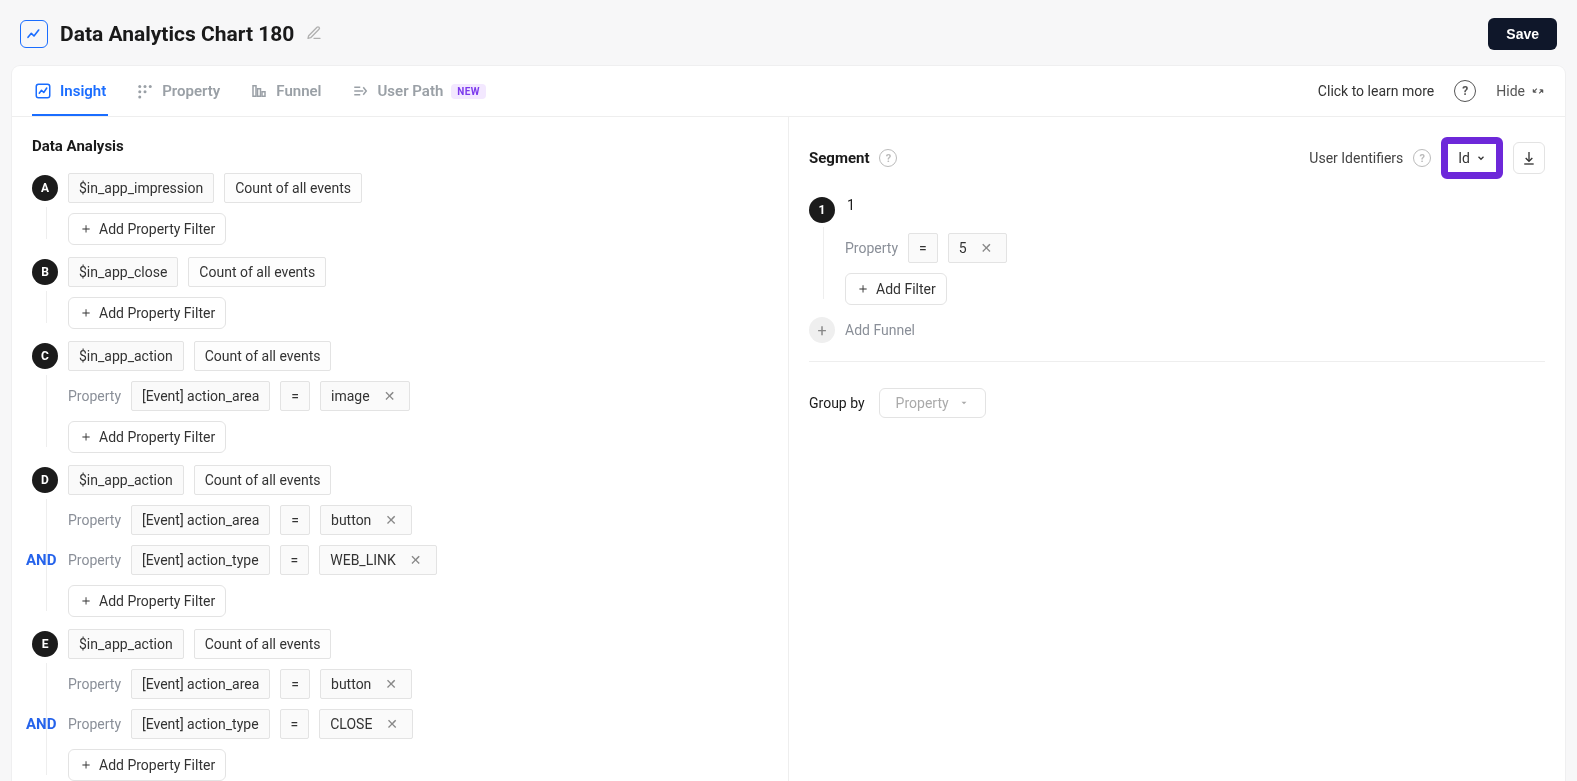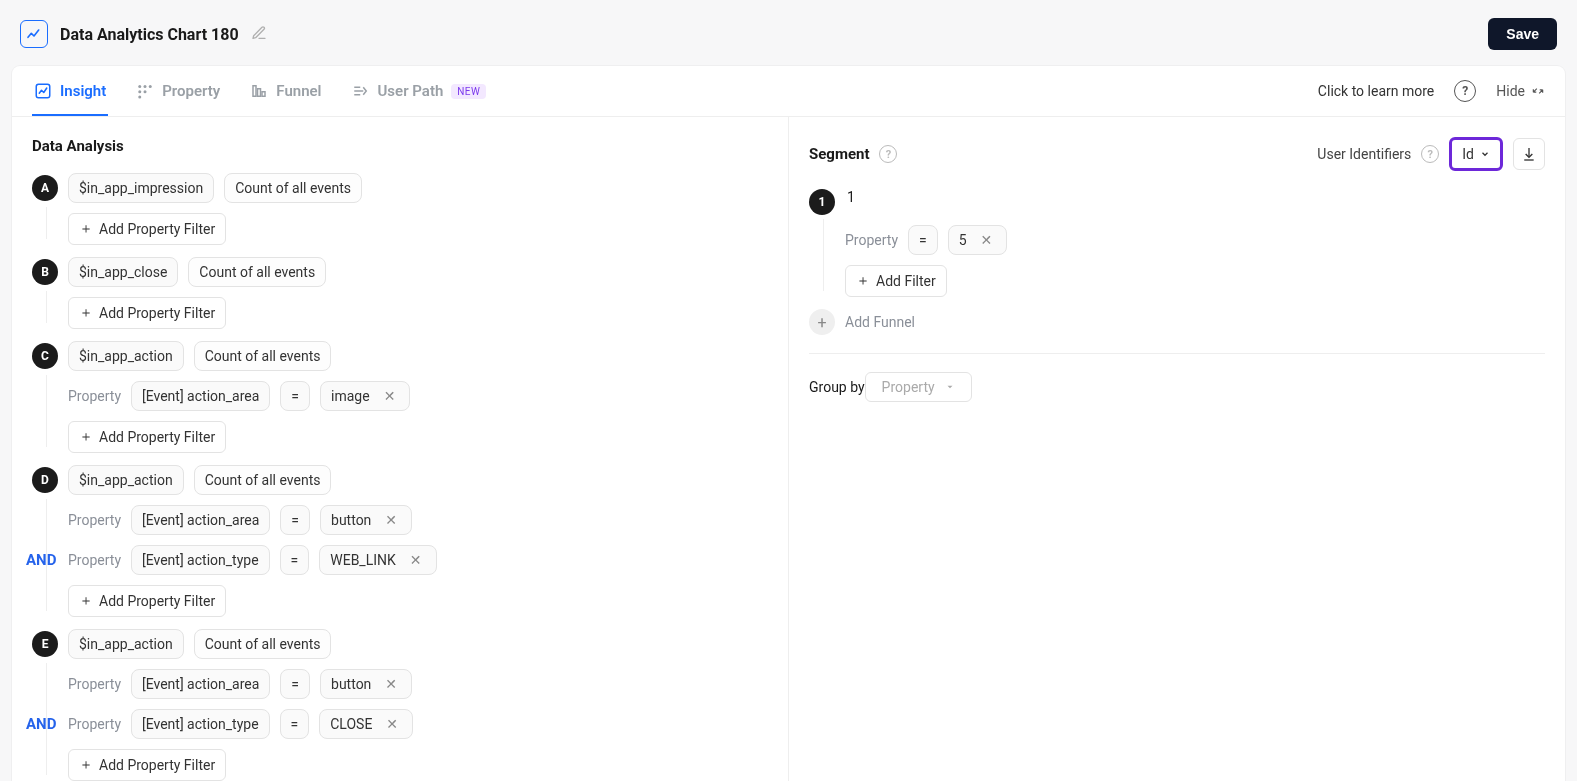--- a/index.html
+++ b/index.html
@@ -1,63 +1,63 @@
 <!DOCTYPE html>
 <html><head>
 <meta charset="utf-8">
 <style>
   * { box-sizing: border-box; margin: 0; padding: 0; }
   body { font-family: -apple-system, BlinkMacSystemFont, "Segoe UI", Roboto, Helvetica, Arial, sans-serif; background: #f7f7f8; color: #1a1a1a; font-size: 14px; }
   .page { padding: 12px; }
   .header { display: flex; align-items: center; justify-content: space-between; padding: 6px 8px 16px 8px; }
   .header-left { display: flex; align-items: center; gap: 12px; }
   .logo-chart { width: 28px; height: 28px; border:1.6px solid #1a6dff; border-radius:6px; display:flex; align-items:center; justify-content:center; color:#1a6dff; }
-  .title { font-size: 16px; font-weight:700;text-align:center; }
+  .title { font-size: 21px; font-weight:700;text-align:center; }
   .edit-icon { color:#b0b0b0; }
   .save-btn { background:#0f172a; color:#fff; border:none; border-radius:6px; padding:8px 18px; font-size:14px; font-weight:600; cursor:pointer; }
   .card { background:#fff; border-radius:8px; box-shadow: 0 0 0 1px rgba(0,0,0,0.03); }
   .tabs-row { display:flex; align-items:center; justify-content:space-between; padding: 0 20px; border-bottom:1px solid #eee; }
   .tabs { display:flex; gap:26px; }
   .tab { display:flex; align-items:center; gap:8px; padding:16px 2px 14px 2px; color:#9aa0a6; cursor:pointer; border-bottom:2px solid transparent; font-size:15px; font-weight:600;}
   .tab.active { color:#1a6dff; border-bottom-color:#1a6dff; }
   .tab .ticon { display:flex; }
-  .badge-new { background:#f3e8ff; color:#7c3aed; font-size:10px; font-weight:400; padding:2px 6px; border-radius:4px; letter-spacing:.4px;}
+  .badge-new { background:#f3e8ff; color:#7c3aed; font-size:10px; font-weight:700; padding:2px 6px; border-radius:4px; letter-spacing:.4px;}
   .tabs-right { display:flex; align-items:center; gap:20px; color:#555; }
   .learn { display:flex; align-items:center; gap:20px; font-size:14px; color:#333; cursor:pointer;}
   .qmark { width:22px; height:22px; border:1.6px solid #555; border-radius:50%; display:flex; align-items:center; justify-content:center; font-size:12px; font-weight:700; color:#555;}
   .hide { display:flex; align-items:center; gap:6px; cursor:pointer;}
   .hide svg { color:#555;}
   .body { display:flex; }
   .pane { flex:1; padding:20px 20px 24px 20px; }
   .pane.left { border-right:1px solid #eee; }
   .section-head { display:flex; align-items:center; gap:10px; font-weight:700; font-size:15px; margin-bottom:18px;}
   .section-head .hint { width:18px;height:18px;border:1.4px solid #bbb;color:#bbb;border-radius:50%;display:flex;align-items:center;justify-content:center;font-size:11px;font-weight:700;}
   .seg-right-ctrls { margin-left:auto; display:flex; align-items:center; gap:10px; font-weight:400; font-size:14px; color:#444;}
-  .mini-btn { border:3px solid #6d28d9; background:#fff; border-radius:6px; padding:6px 10px; display:flex; align-items:center; gap:6px; cursor:pointer; color:#333;}
+  .mini-btn { border:7px solid #6d28d9; background:#fff; border-radius:6px; padding:6px 10px; display:flex; align-items:center; gap:6px; cursor:pointer; color:#333;}
   .icon-btn { border:1px solid #e3e3e3; background:#fff; border-radius:6px; width:32px;height:32px; display:flex; align-items:center; justify-content:center; cursor:pointer; color:#333;}
   .ev-row { display:flex; flex-direction:column; gap:10px; margin-bottom:12px;}
   .ev-main { display:flex; align-items:center; gap:10px; }
   .letter-badge { width:26px;height:26px;border-radius:50%;background:#1b1b1b;color:#fff;display:flex;align-items:center;justify-content:center;font-weight:700;font-size:12px; flex-shrink:0;}
   .num-badge  { width:26px;height:26px;border-radius:50%;background:#1b1b1b;color:#fff;display:flex;align-items:center;justify-content:center;font-weight:700;font-size:12px; flex-shrink:0;}
-  .chip { border:1px solid #e3e3e3; background:#fafafa; border-radius:8px; padding:6px 10px; color:#333; cursor:pointer; font-size:14px;}
+  .chip { border:1px solid #e3e3e3; background:#fafafa; border-radius:2px; padding:6px 10px; color:#333; cursor:pointer; font-size:14px;}
   .chip.light { background:#fdfdfd; }
   .chip.val { display:flex; align-items:center; gap:10px;}
   .sub-col { margin-left:36px; display:flex; flex-direction:column; gap:10px; position:relative;}
   .sub-col::before { content:""; position:absolute; left:-22px; top:-6px; bottom:6px; width:1px; background:#eee;}
   .filter-line { display:flex; align-items:center; gap:10px; }
   .prop-label { color:#8a8f98; }
   .and-tag { color:#2563eb; font-size:15px; font-weight:700; position:absolute; left:-42px; }
   .and-wrap{position:relative;}
   .rm-x { color:#888; cursor:pointer; font-size:14px; padding:0 4px;}
   .add-line { display:flex; align-items:center; gap:10px; color:#8a8f98; margin-top:6px; cursor:pointer;}
   .plus-circle { width:26px;height:26px;border-radius:50%;background:#efefef;color:#888;display:flex;align-items:center;justify-content:center;font-size:16px; flex-shrink:0;}
   .hr { height:1px; background:#eee; margin:18px 0;}
   .pill-btn { border:1px solid #e3e3e3; background:#fff; border-radius:6px; padding:6px 10px; display:flex; align-items:center; gap:6px; cursor:pointer; color:#333; font-size:14px;}
   .seg-row { display:flex; align-items:flex-start; gap:12px; margin-bottom:10px;}
-  .group-row { display:flex; align-items:center; gap:0; margin-top:18px;}
+  .group-row { display:flex; align-items:center; gap:14px; margin-top:26px;}
   .property-select { border:1px solid #e3e3e3; background:#fff; border-radius:6px; padding:6px 16px; color:#aaa; display:flex; align-items:center; gap:10px; cursor:pointer;}
 </style>
 </head>
 <body>
 
 <div class="page">
   <div class="header">
     <div class="header-left">
       <div class="logo-chart">
         <svg width="16" height="16" viewBox="0 0 24 24" fill="none" stroke="currentColor" stroke-width="2.4" stroke-linecap="round" stroke-linejoin="round">

